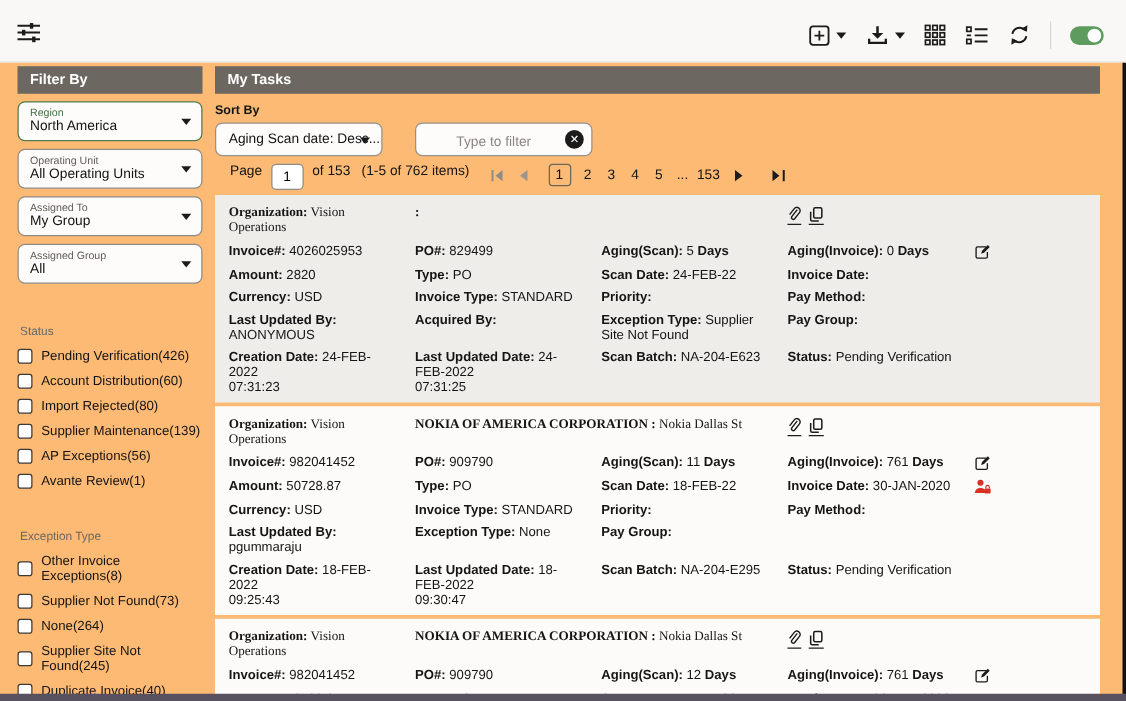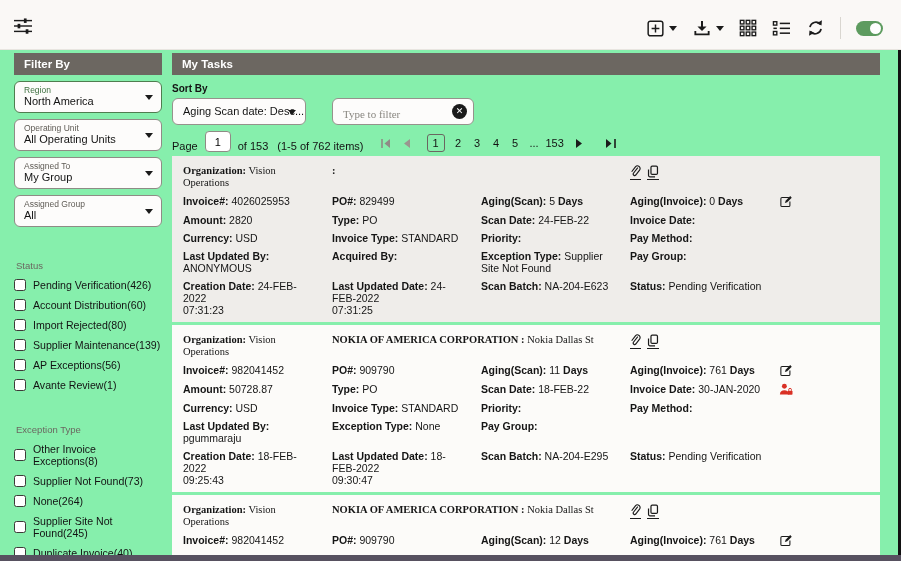--- a/index.html
+++ b/index.html
@@ -1,18 +1,18 @@
 <!DOCTYPE html>
 <html><head>
 <meta charset="utf-8">
 <style>
   * { box-sizing: border-box; }
   html,body { margin:0; padding:0; }
   body { font-family:"Liberation Sans","DejaVu Sans",sans-serif; }
-  .screen { position:relative; width:901px; height:561px; background:#86efac; overflow:hidden; }
+  .screen { position:relative; width:901px; height:561px; background:#fdba74; overflow:hidden; }
   .right-edge { position:absolute; right:0; top:0; width:3px; height:100%; background:#121212; }
   .bottom-bar { position:absolute; left:0; bottom:0; width:100%; height:6px; background:#575160; z-index:30; }
 
   
   .topbar { position:absolute; left:0; top:0; width:100%; height:50px; background:#faf8f6; border-bottom:1px solid #e8e5e0; z-index:5; }
   .sliders-btn { position:absolute; left:12px; top:17px; cursor:pointer; }
   .toolbar { position:absolute; right:18px; top:17px; display:flex; align-items:center; gap:15px; }
   .tbtn { display:flex; align-items:center; gap:4px; cursor:pointer; }
   .tb-divider { width:1px; height:22px; background:#d9d6d0; }
   .caret { width:0; height:0; border-left:4.5px solid transparent; border-right:4.5px solid transparent; border-top:5px solid #1b1b1b; display:inline-block; }
@@ -34,24 +34,24 @@
   .chk { display:flex; align-items:center; gap:7px; margin-top:8px; font-size:10.6px; color:#131313; cursor:pointer; line-height:12px; }
   .chk .box { width:12px; height:12px; border:1.4px solid #3c3a37; border-radius:2.5px; background:#fff; flex:none; }
 
   
   .main { position:absolute; left:172px; top:53px; width:708px; z-index:4; }
   .sort-label { margin-top:8px; font-size:10px; font-weight:bold; color:#131313; line-height:12px; }
   .controls { display:flex; margin-top:3px; gap:26px; }
   .sortbox { position:relative; width:134px; height:27px; border:1px solid #96928c; border-radius:6px; background:#fdfcfb; font-size:11px; line-height:25px; padding:0 22px 0 10px; white-space:nowrap; cursor:pointer; color:#131313; }
   .sortbox .caret { position:absolute; right:9px; top:11px; }
   .filterwrap { position:relative; width:142px; height:27px; }
-  .filterwrap input { width:100%; height:100%; border:1px solid #96928c; border-radius:6px; background:#fdfcfb; font-size:11px; padding:4px 26px 0 10px; font-family:Liberation Serif, serif; color:#131313; outline:none; }
+  .filterwrap input { width:100%; height:100%; border:1px solid #96928c; border-radius:6px; background:#fdfcfb; font-size:11px; padding:4px 26px 0 10px; font-family:Liberation Sans, sans-serif; color:#131313; outline:none;text-align:center; }
   .filterwrap input::placeholder { color:#8a8781; }
   .clear-btn { position:absolute; right:7px; top:6px; width:15px; height:15px; border-radius:50%; background:#1b1b1b; color:#fff; font-size:9px; line-height:15px; text-align:center; cursor:pointer; }
-  .pag-row { display:flex; align-items:flex-end; margin-top:6px; font-size:11px; color:#131313; height:21px; }
+  .pag-row { display:flex; align-items:flex-start; margin-top:6px; font-size:11px; color:#131313; height:21px;margin-left:12px; }
   .page-input { width:26px; height:21px; border:1px solid #8f8b85; border-radius:4px; text-align:center; font-size:11px; margin:0 7px; background:#fff; font-family:inherit; padding:0; }
   .items-label { margin-left:9px; }
   .pager { display:flex; align-items:center; margin-left:16px; gap:2px; }
   .pnav { width:20px; text-align:center; cursor:pointer; }
   .pgnum { min-width:17px; text-align:center; font-size:11px; cursor:pointer; padding:0 1px; }
   .pgnum.cur { border:1px solid #6a6660; border-radius:3px; width:18px; height:18px; line-height:17px; margin:0 3px; }
 
   
   .cards { margin-top:4px; }
   .card { display:grid; grid-template-columns:149px 149px 149px 149px 1fr; padding:9px 11px 0 11px; background:#fcfbf9; margin-bottom:3px; font-size:10.5px; color:#151515; cursor:pointer; }

